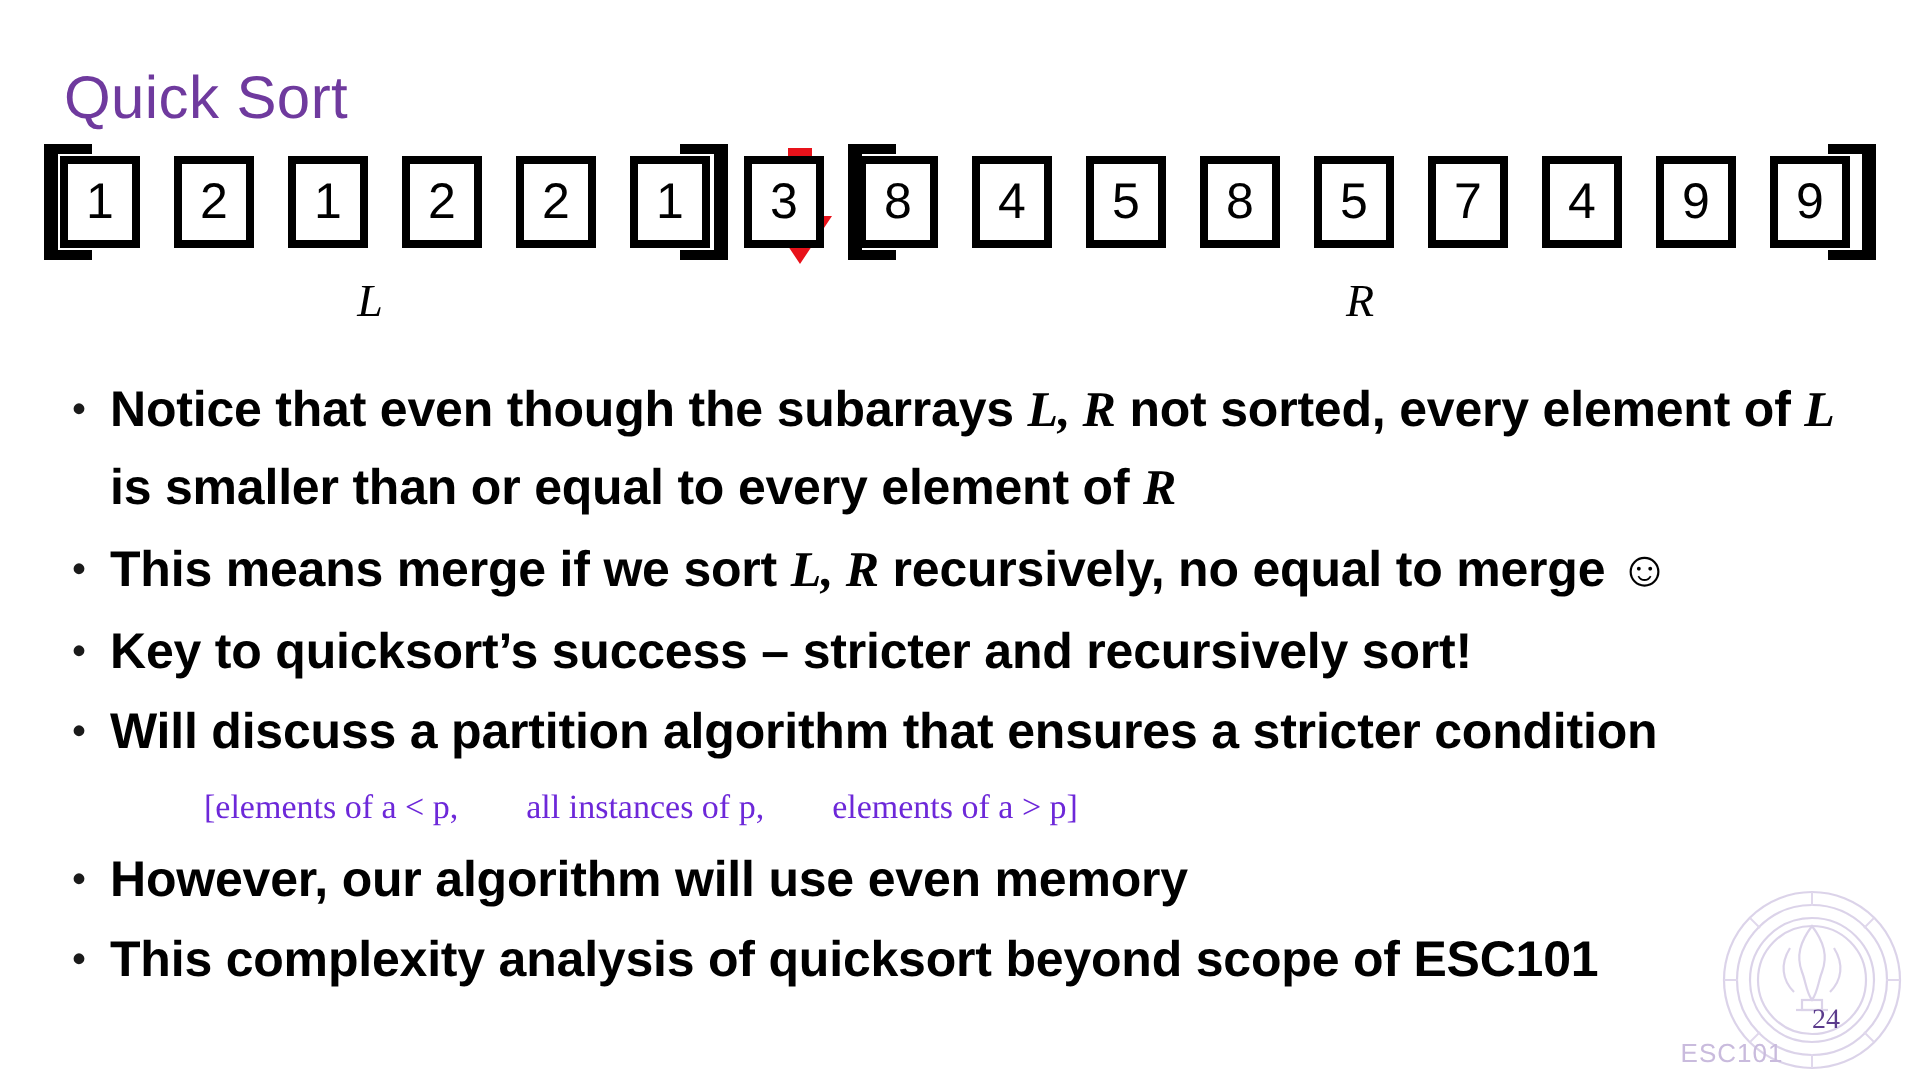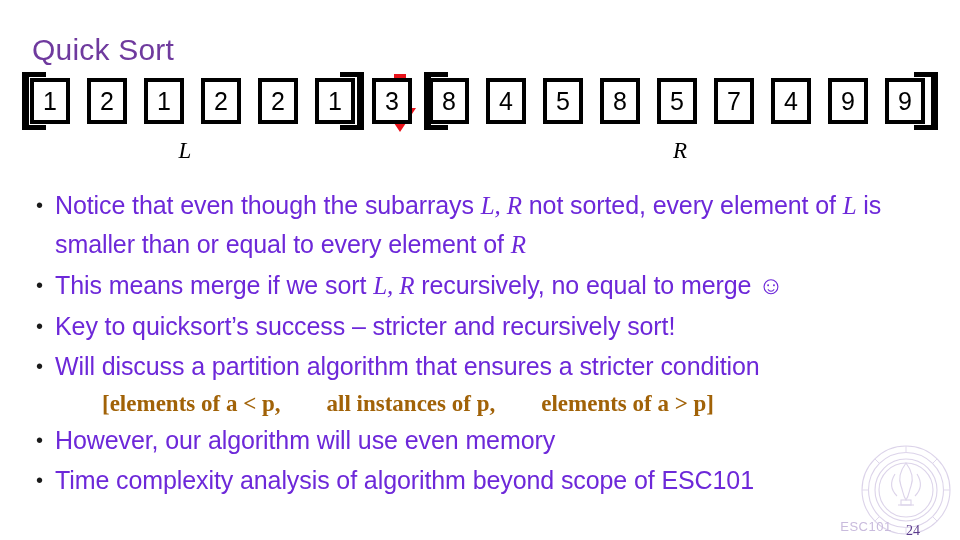--- a/index.html
+++ b/index.html
@@ -105,63 +105,61 @@
     flex: 0 0 auto;
     width: 19px;
     font-size: 20px;
     line-height: 38px;
     color: #1a1a1a;
     text-align: left;
   }
   .bullet-text {
     flex: 1 1 auto;
     font-family: "Liberation Sans", sans-serif;
-    font-weight: 400;
+    font-weight: 700;
     font-size: 25px;
     line-height: 38px;
-    color: #6d28d9;
+    color: #000000;
     letter-spacing: -0.1px;
   }
   .bullet-text .mi {
     font-family: "Liberation Serif", serif;
     font-style: italic;
     font-size: 25px;
   }
   .smiley { font-size: 25px; }
 
   
   .formula-line {
     font-family: "Liberation Serif", serif;
-    font-size: 23px;
+    font-size: 17px;
     line-height: 34px;
-    color: #a16207;
+    color: #6d28d9;
     margin-left: 66px;
     white-space: pre;
-    font-weight: bold;
   }
 
   
   .watermark {
     position: absolute;
     left: 860px;
     top: 444px;
     width: 92px;
     height: 92px;
     opacity: 0.5;
   }
   .page-number {
     position: absolute;
     left: 893px;
     top: 503px;
     width: 40px;
     text-align: center;
     font-family: "Liberation Serif", serif;
     font-size: 14px;
     color: #5b3b8c;
-    margin-top: 20px;
   }
   .footer-course {
     position: absolute;
     left: 831px;
     top: 519px;
     width: 70px;
     text-align: center;
     font-family: "Liberation Sans", sans-serif;
     font-size: 13px;
     letter-spacing: 0.5px;
@@ -234,21 +232,21 @@
     <div class="formula-line">[elements of a &lt; p,        all instances of p,        elements of a &gt; p]</div>
   </div>
 
   <div class="bullet-row">
     <span class="bullet-dot">•</span>
     <span class="bullet-text"><span>However, our algorithm will use even memory</span></span>
   </div>
 
   <div class="bullet-row">
     <span class="bullet-dot">•</span>
-    <span class="bullet-text"><span>Time complexity analysis of algorithm beyond scope of ESC101</span></span>
+    <span class="bullet-text"><span>This complexity analysis of quicksort beyond scope of ESC101</span></span>
   </div>
 
 </div>
 
 <div class="watermark">
   <svg width="92" height="92" viewBox="0 0 92 92" aria-hidden="true">
     <g fill="none" stroke="#b9a8d4" stroke-width="1.1">
       <circle cx="46" cy="46" r="44"></circle>
       <circle cx="46" cy="46" r="37.5"></circle>
       <circle cx="46" cy="46" r="31"></circle>

